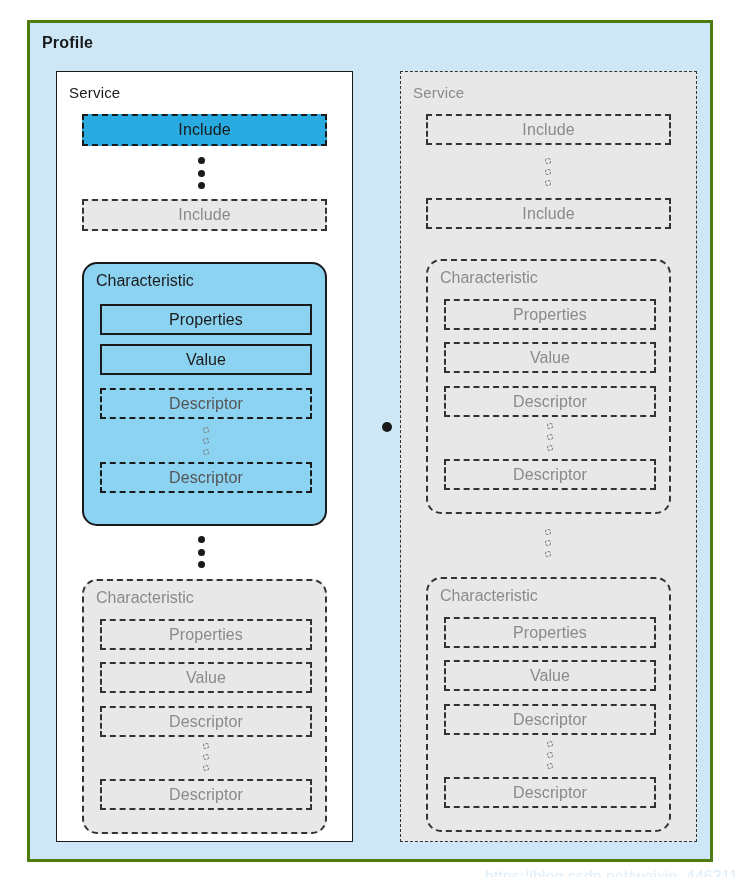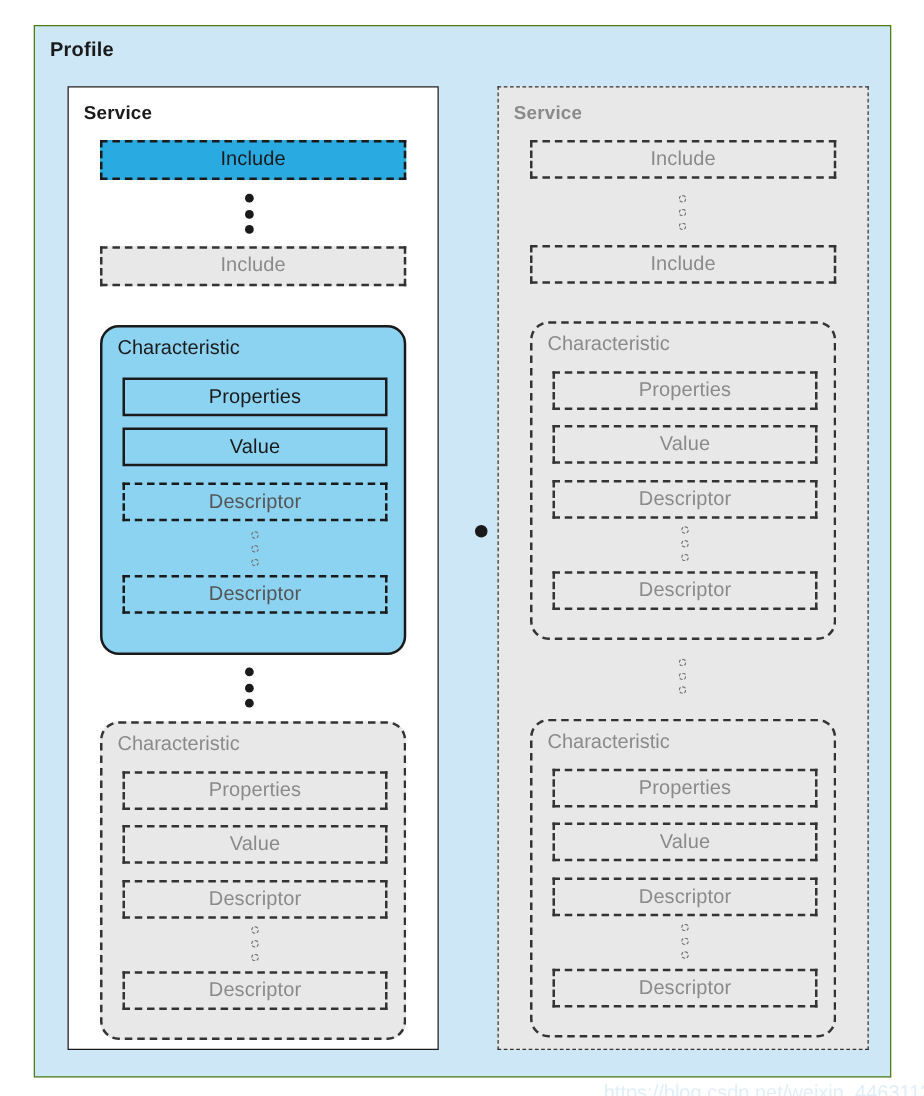--- a/index.html
+++ b/index.html
@@ -16,21 +16,21 @@
   }
 
   
   .profile {
     position: absolute;
     left: 27px;
     top: 20px;
     width: 686px;
     height: 842px;
     background: #cde7f7;
-    border: 1px solid #4d7c0f;
+    border: 3px solid #4d7c0f;
     box-sizing: border-box;
   }
   .profile-title {
     position: absolute;
     left: 12px;
     top: 11px;
     font-size: 16px;
     font-weight: bold;
     color: #1a1a1a;
     letter-spacing: 0.2px;
@@ -53,21 +53,21 @@
     left: 370px;
     width: 297px;
     background: #e8e8e8;
     border: 1px dashed #333333;
   }
   .service-title {
     position: absolute;
     left: 12px;
     top: 12px;
     font-size: 15px;
-    font-weight: bold;
+    font-weight: normal;
     letter-spacing: 0.2px;
     text-align: center;
   }
   .service-left .service-title { color: #1a1a1a; }
   .service-right .service-title { color: #8a8a8a; }
 
   
   .box {
     position: absolute;
     box-sizing: border-box;

